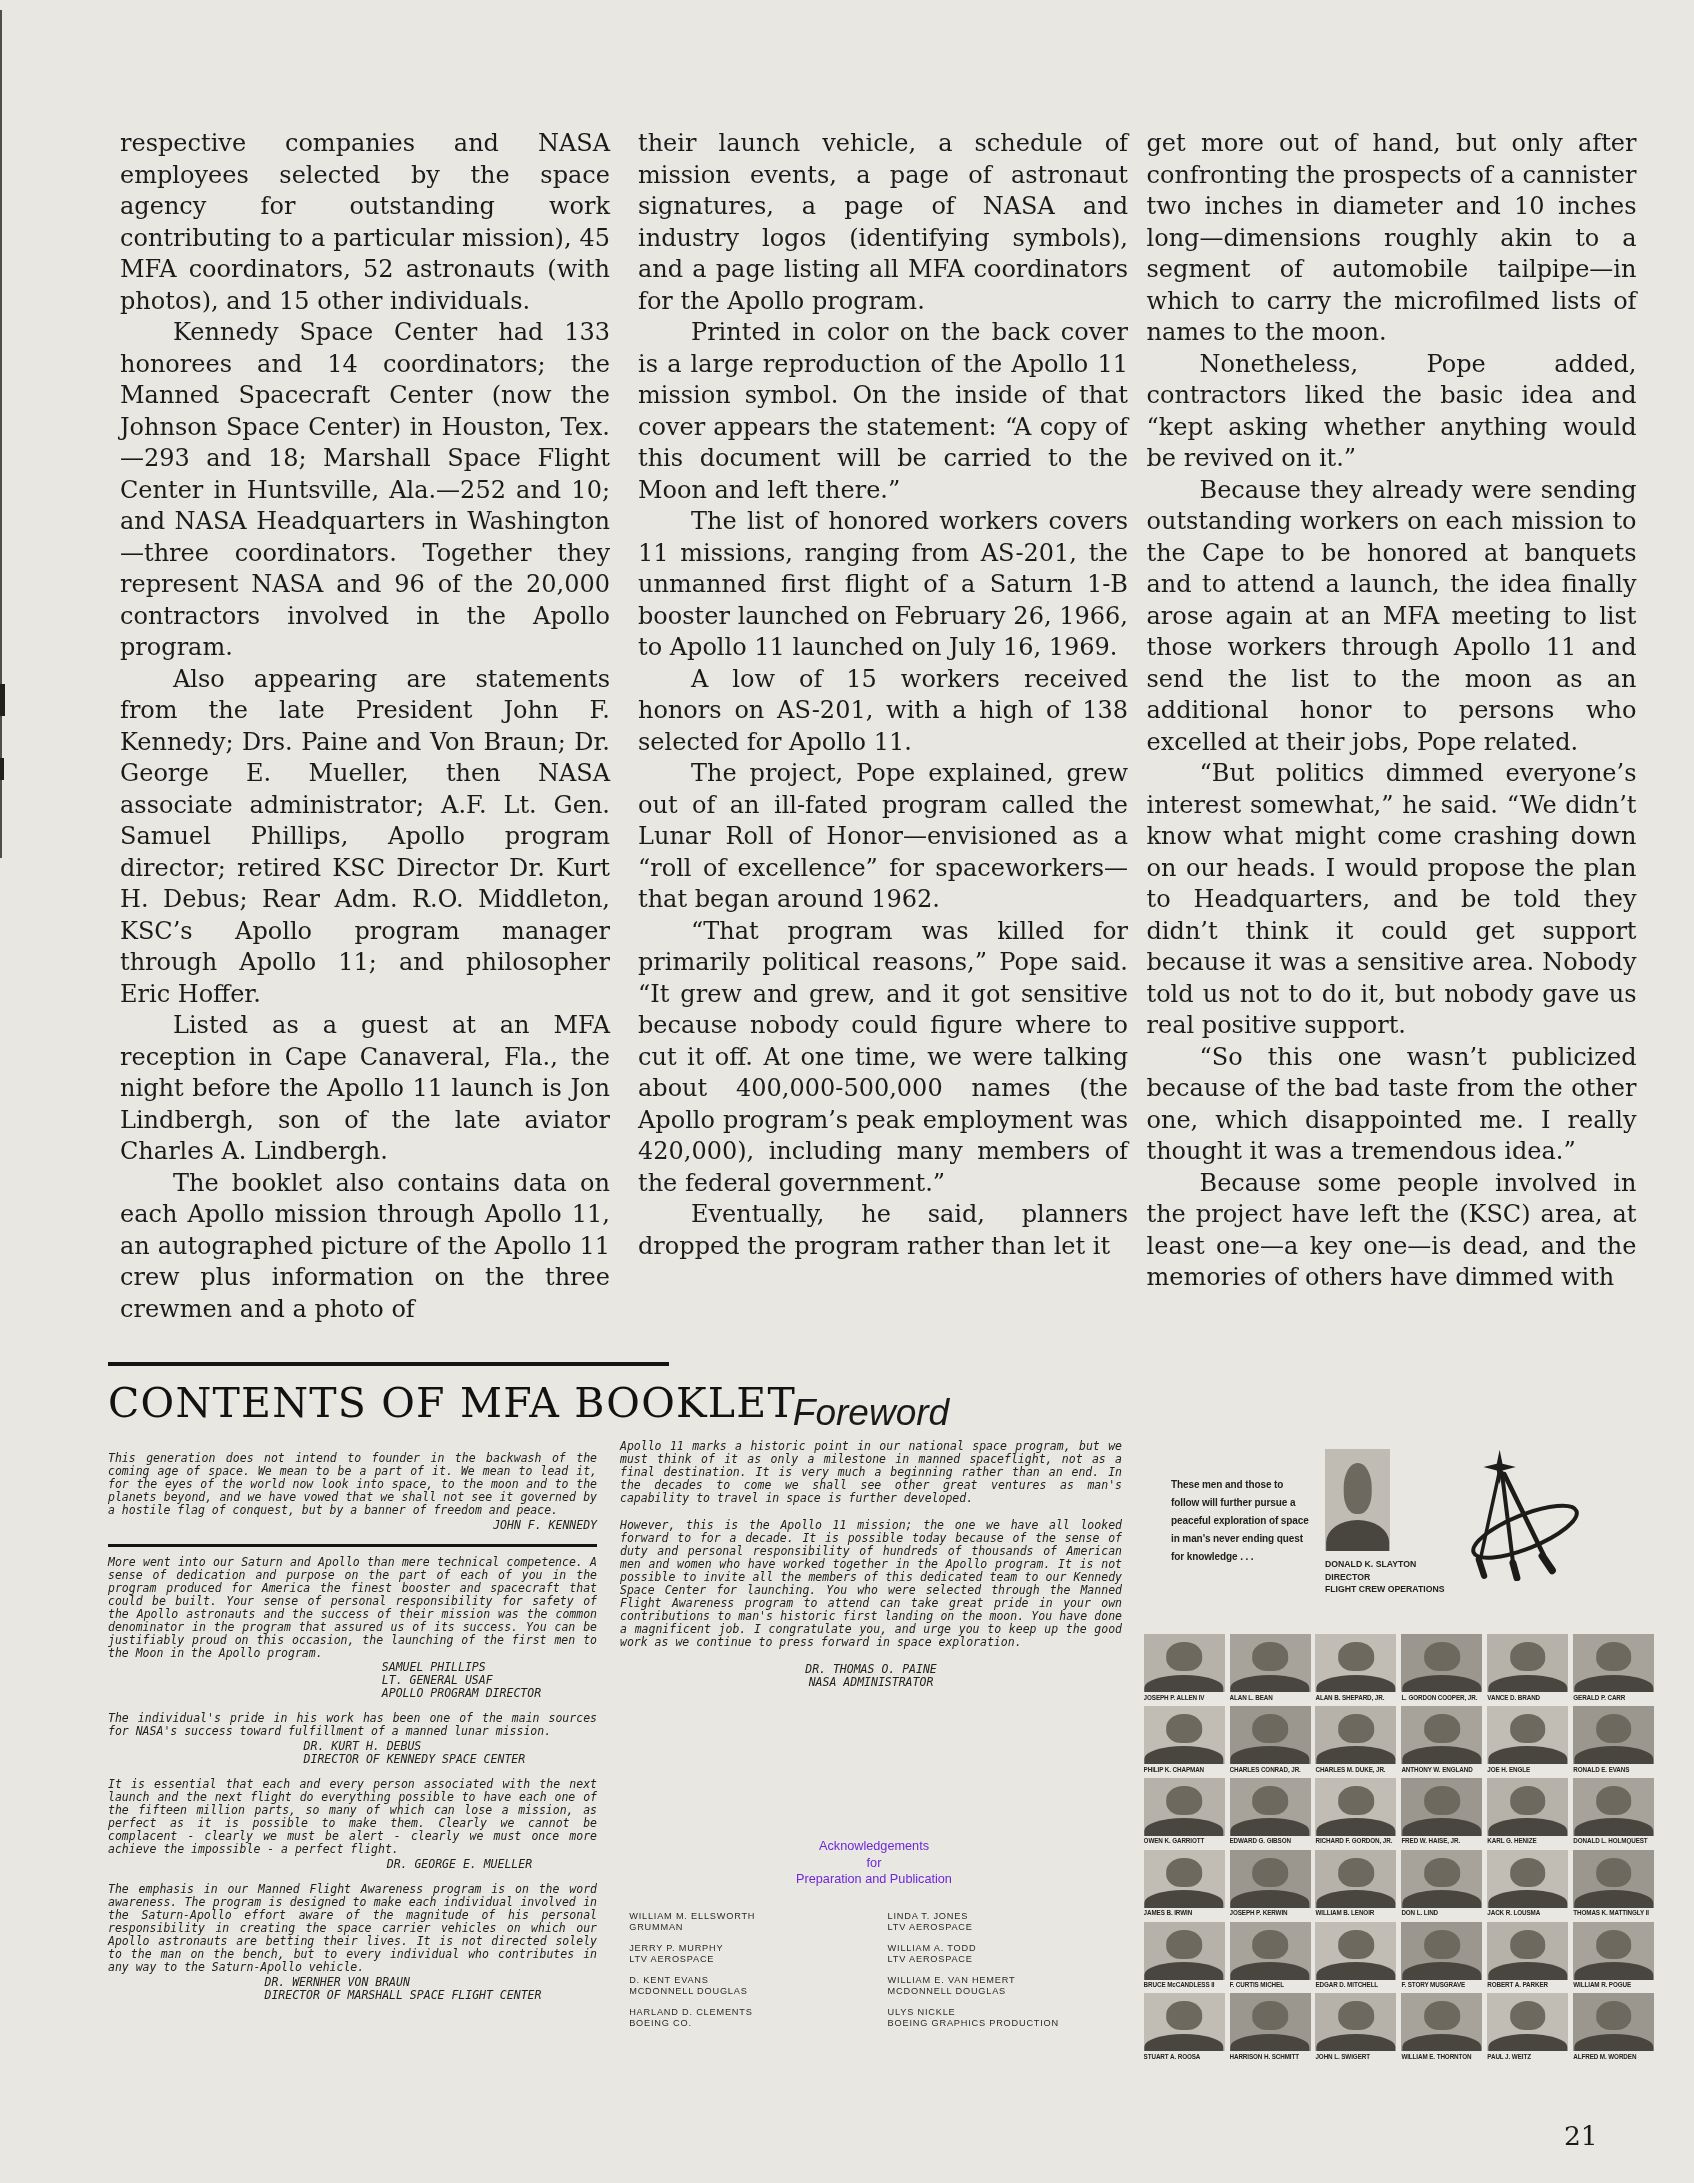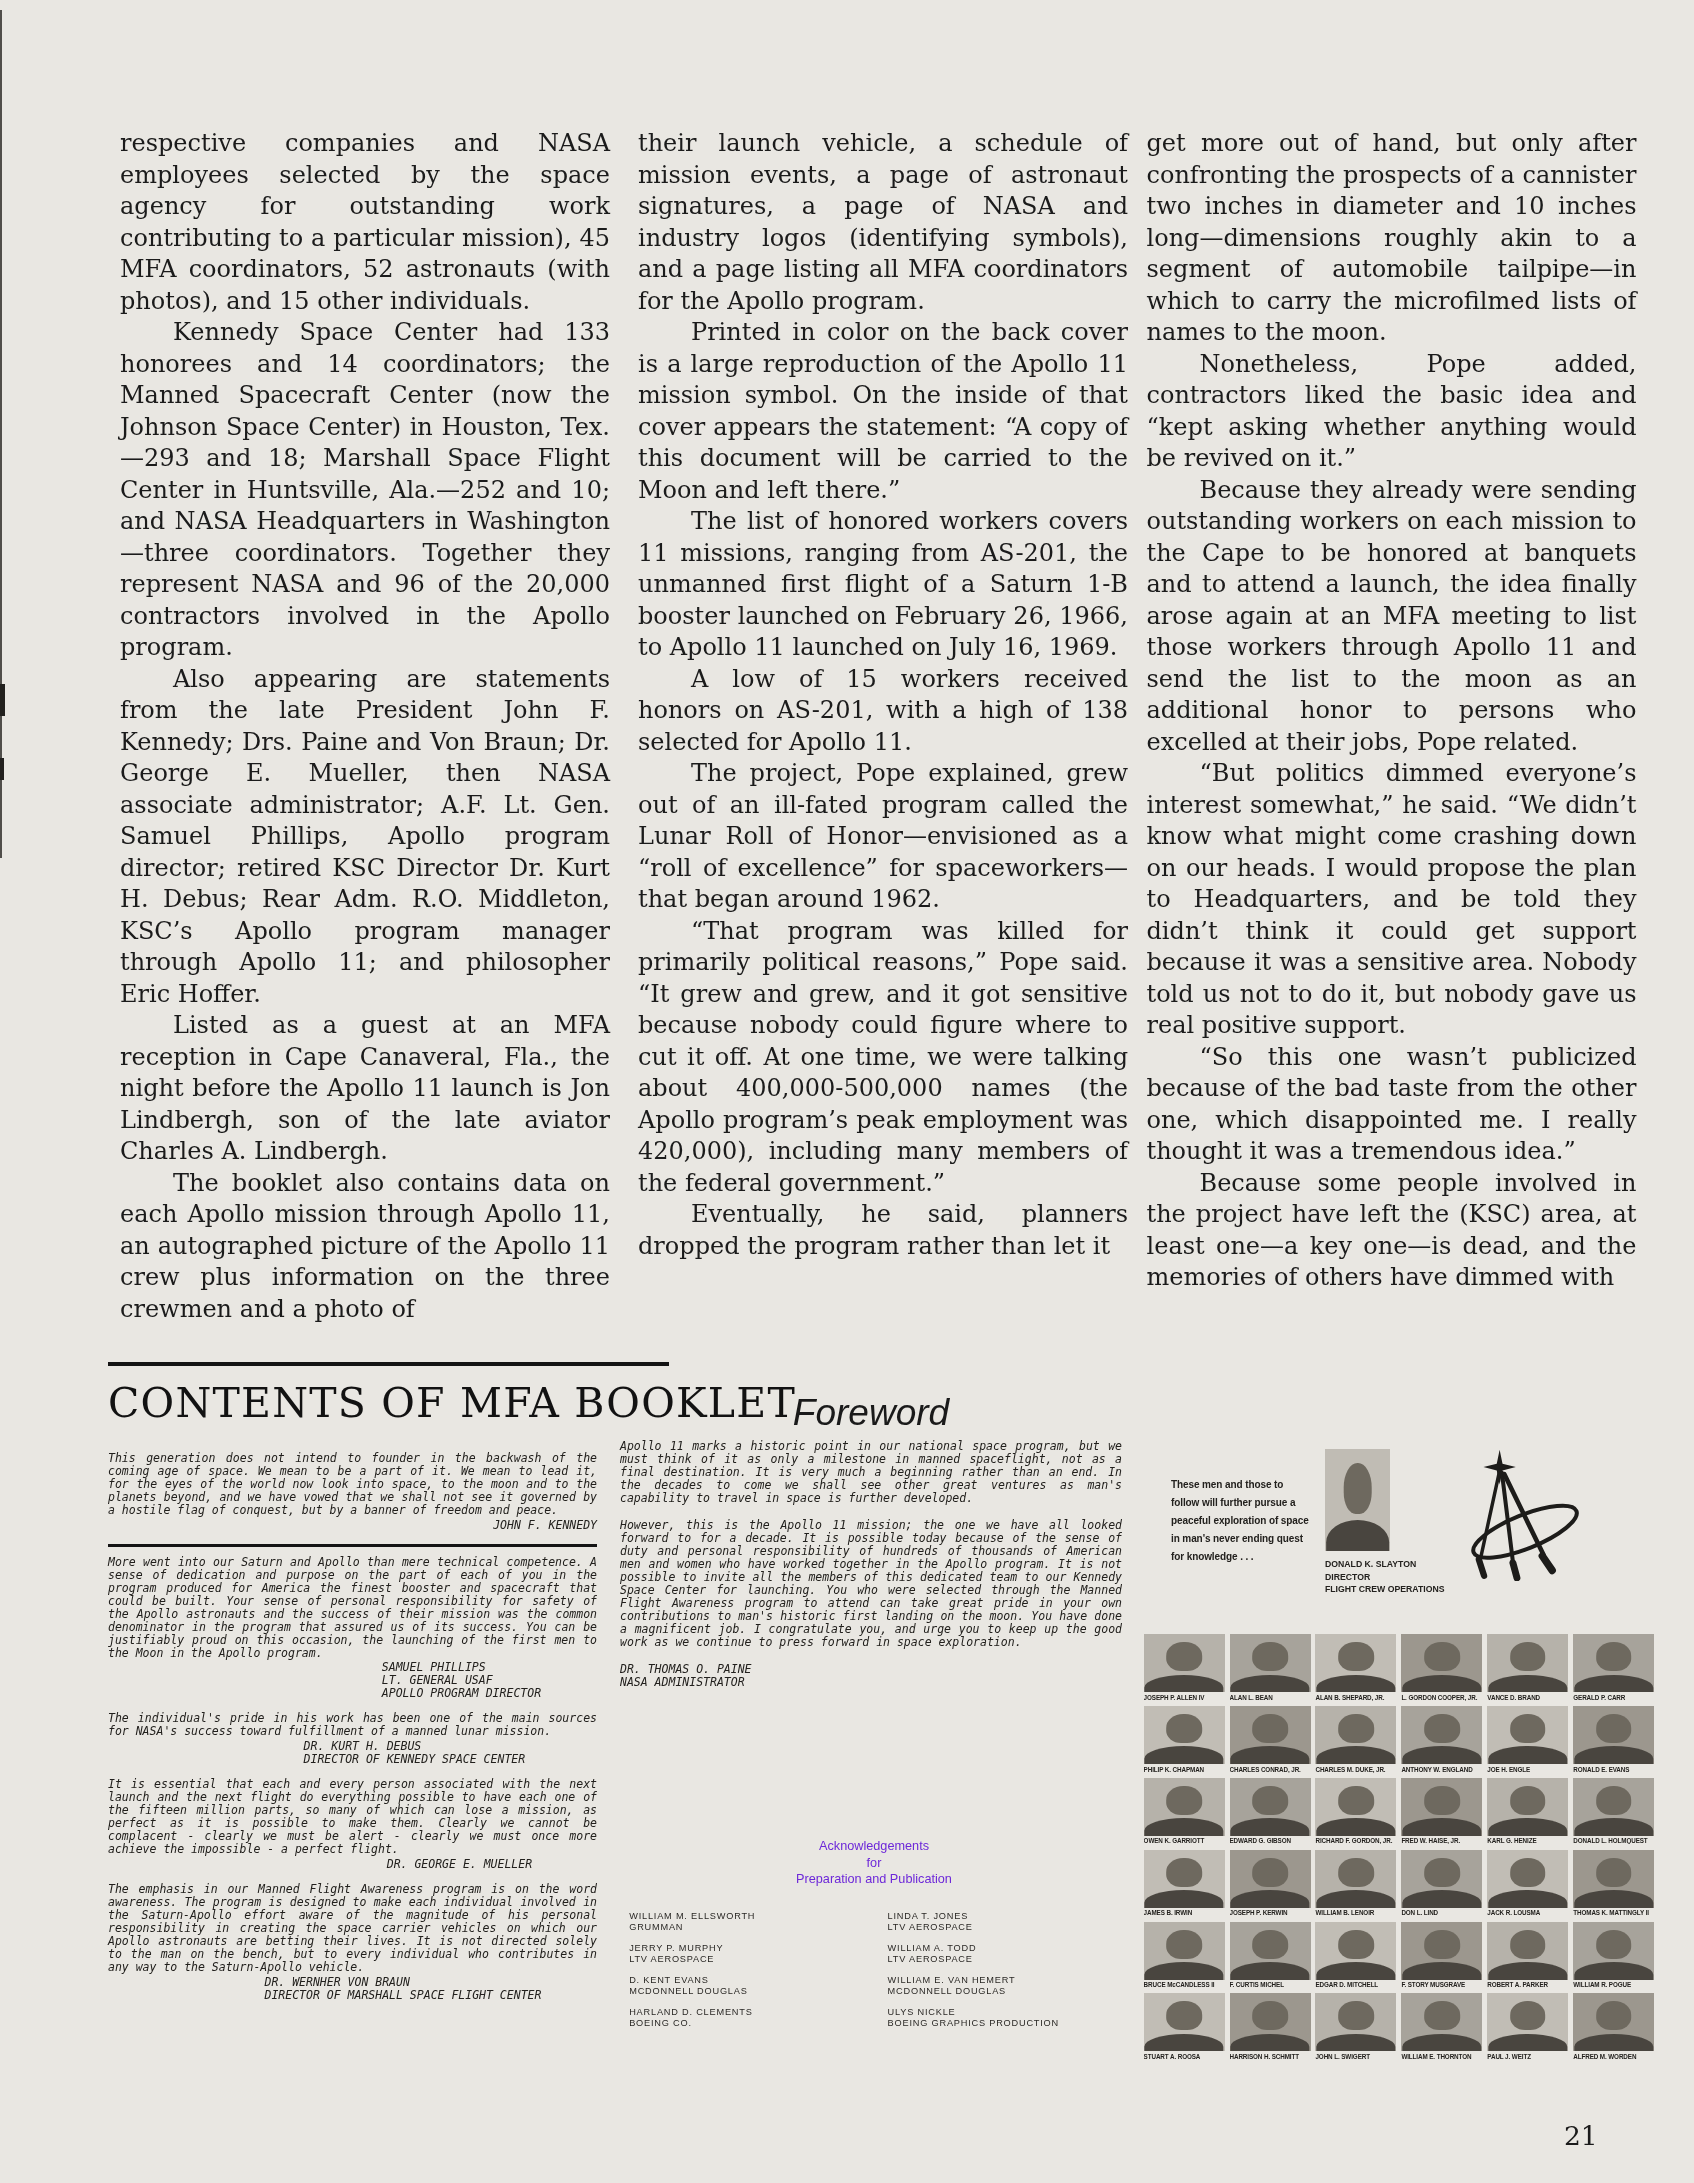--- a/index.html
+++ b/index.html
@@ -54,21 +54,21 @@
   .q5 .attr{margin-left:57%;}
   .q6 .attr{margin-left:32%;}
 
   
   .foreword{position:absolute;left:620px;top:1406px;width:502px;}
   .fw-heading{
     text-align:center;font-family:Liberation Sans, sans-serif;font-style:italic;
     font-size:37px;color:#1a1a1a;margin-bottom:21px;
   }
   .foreword p{margin:0 0 14px 0;text-align:justify;}
-  .fw-attr{text-align:left;margin-top:8px;}
+  .fw-attr{text-align:center;margin-top:8px;}
 
   
   .ack{position:absolute;left:620px;top:1838px;width:508px;font-family:"Liberation Sans", sans-serif;}
   .ack-heading{text-align:center;font-size:12.7px;line-height:16.7px;color:#6d28d9;margin-bottom:23px;}
   .ack-cols{display:flex;justify-content:space-between;padding:0 69px 0 9.2px;}
   .ack-entry{margin-bottom:9.8px;font-size:9.2px;line-height:11px;letter-spacing:0.8px;color:#2a2825;}
 
   
   .crew{position:absolute;left:1139px;top:1407px;width:519px;font-family:"Liberation Sans", sans-serif;}
   .blurb{

